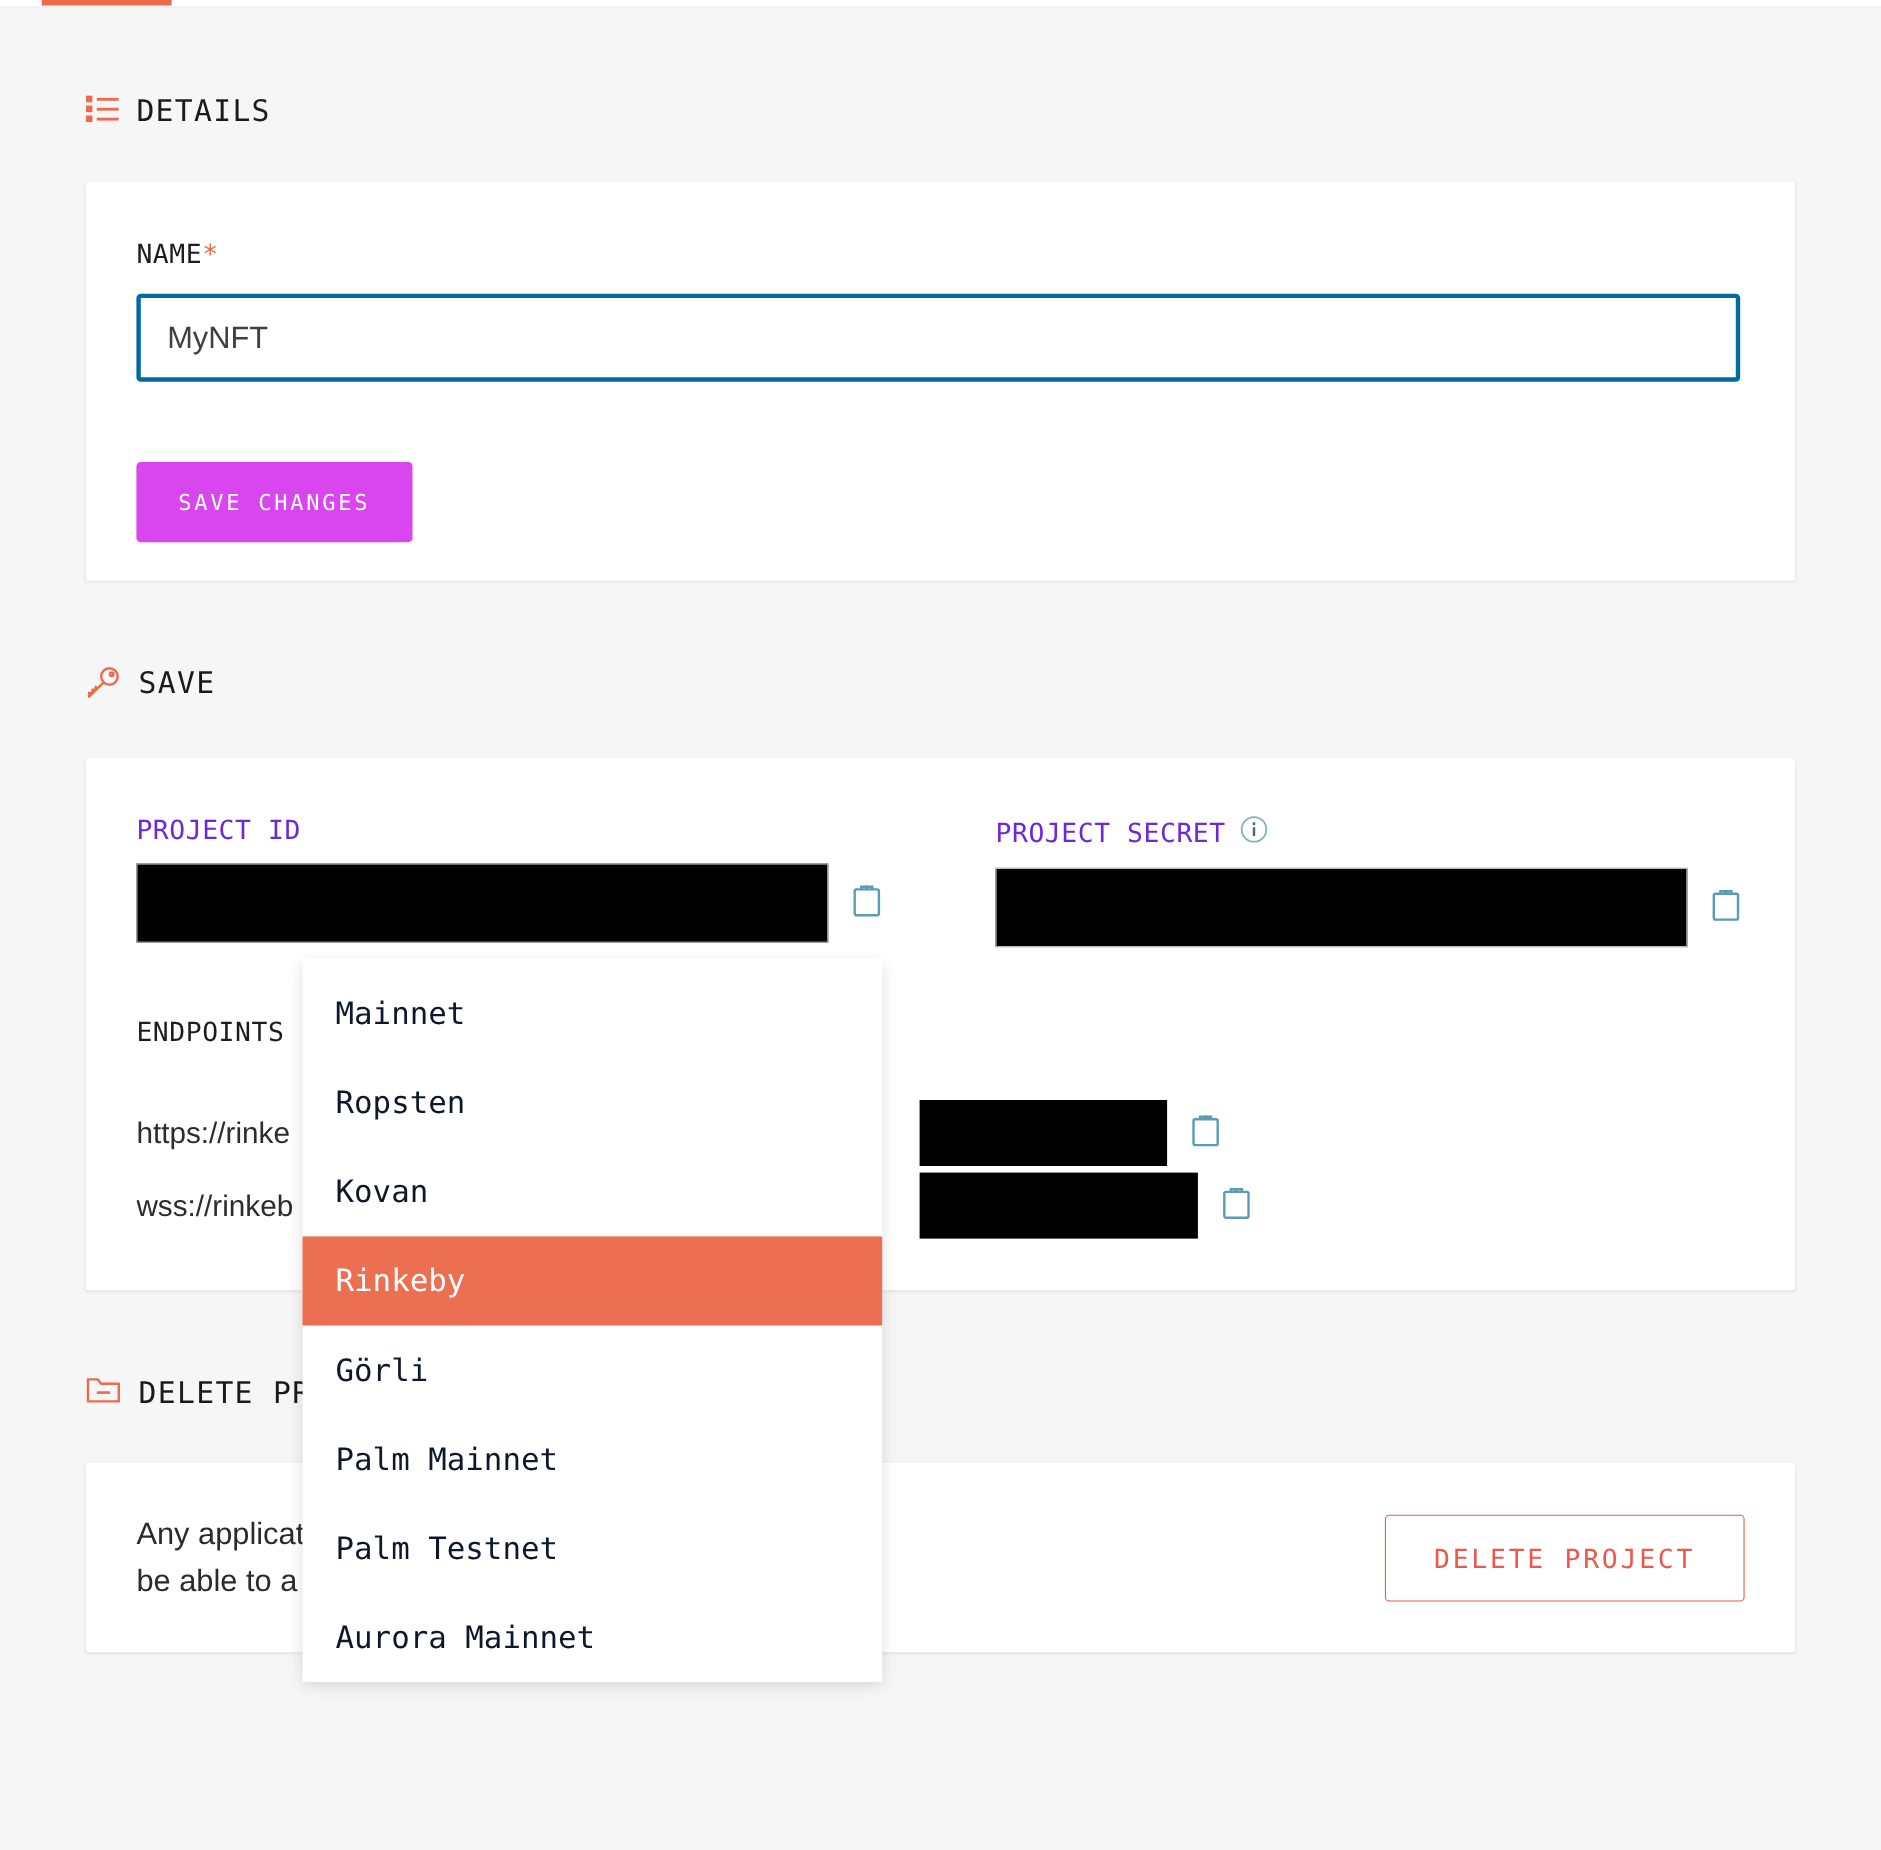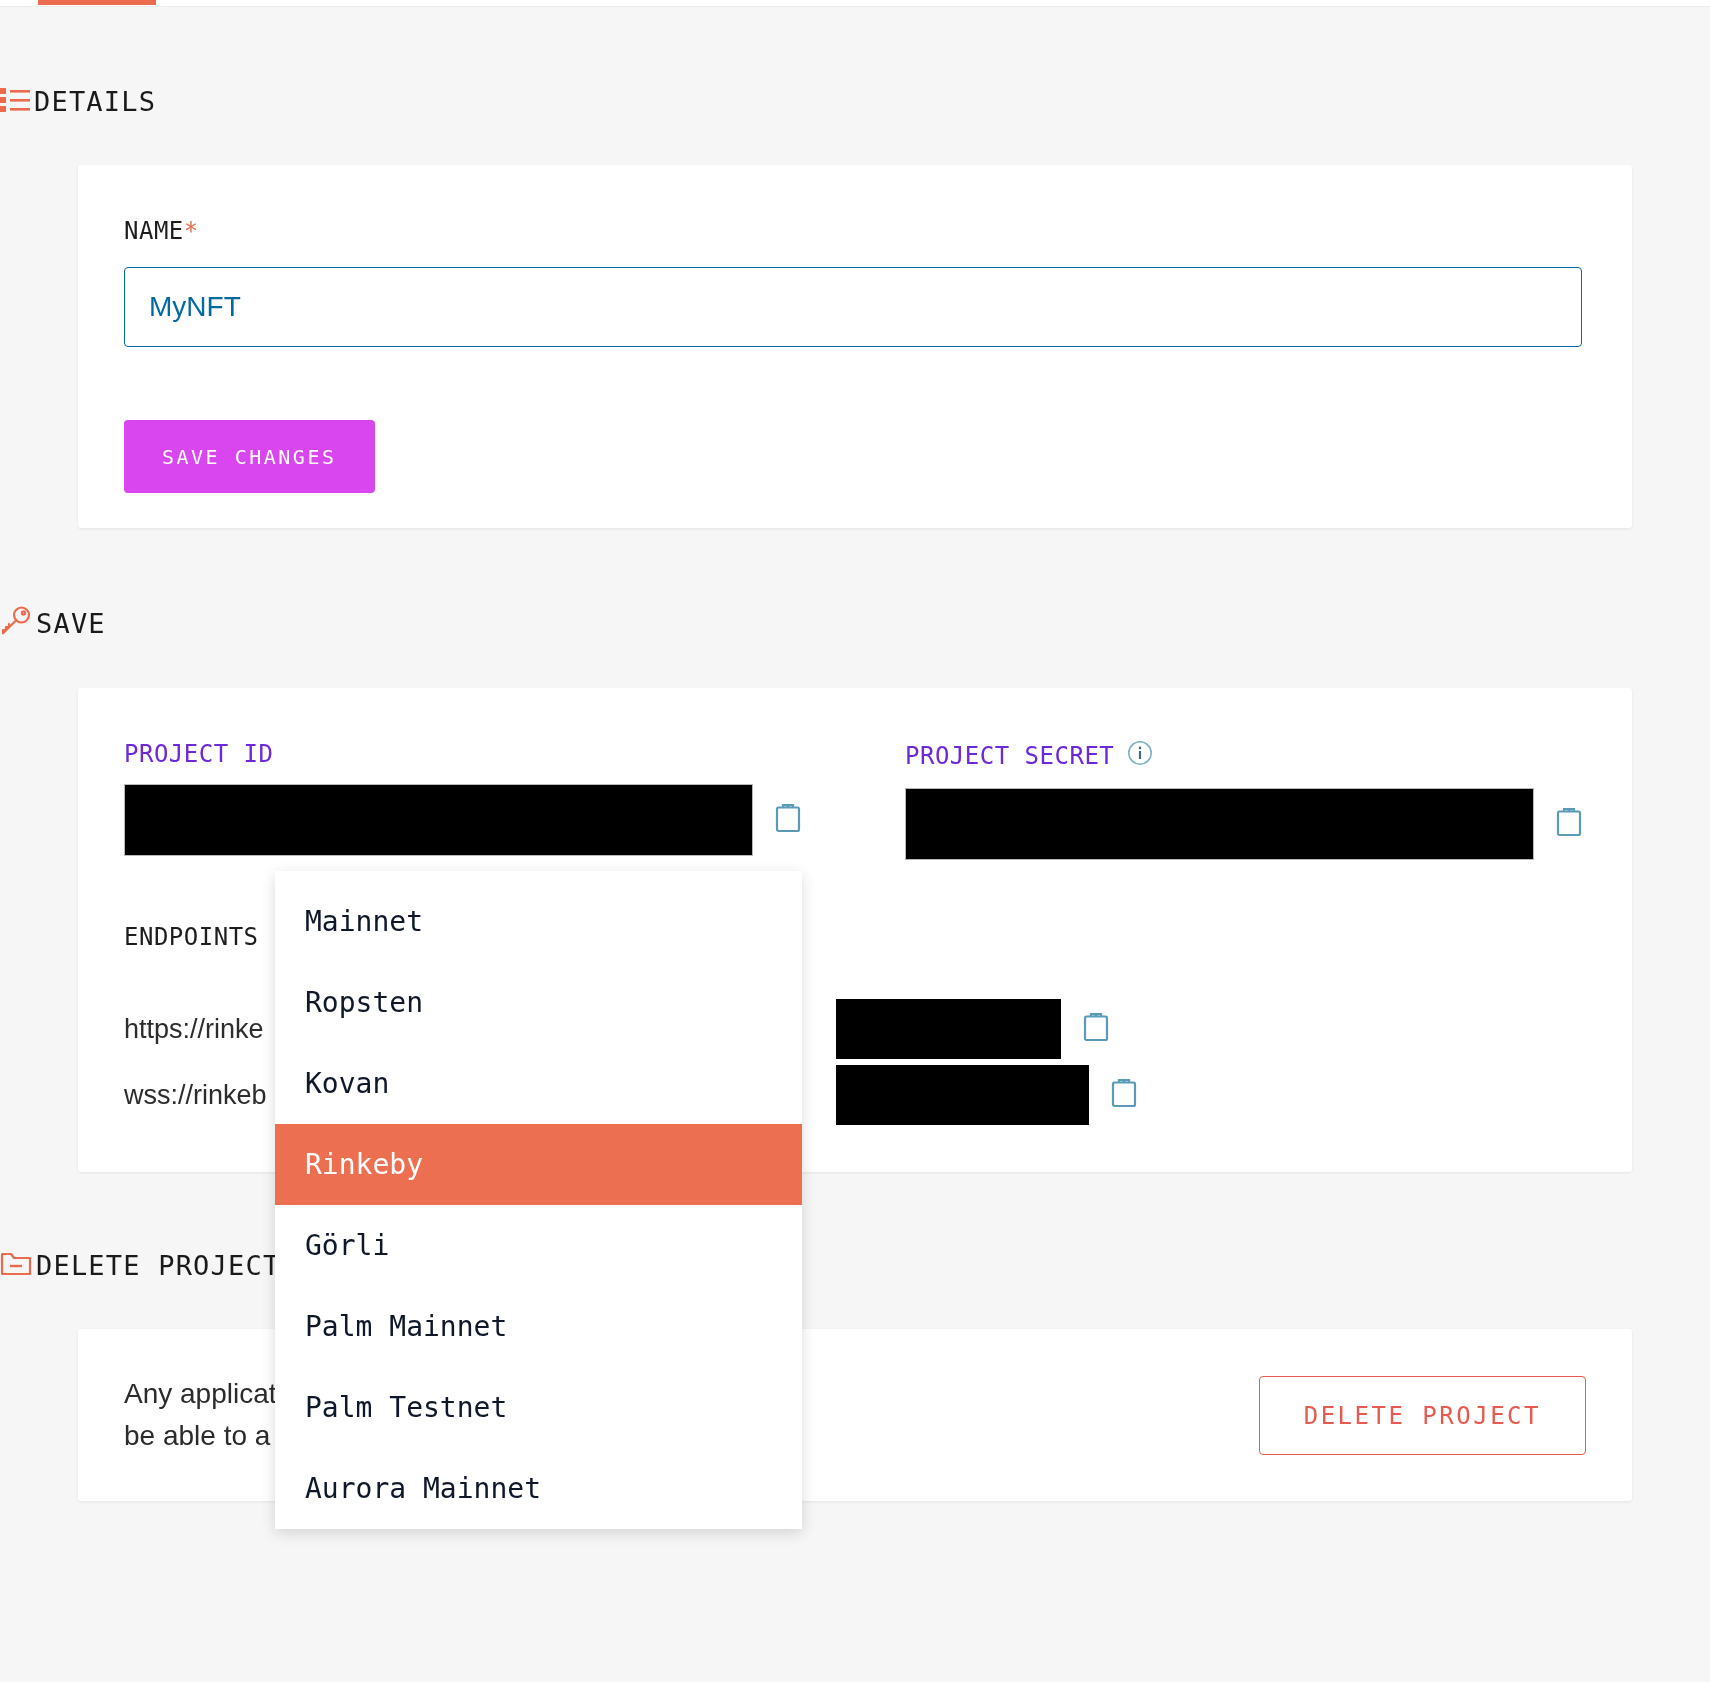--- a/index.html
+++ b/index.html
@@ -35,22 +35,23 @@
 
   .content {
     position: absolute;
     top: 8px; left: 0;
     width: 1710px;
   }
 
   
   .section-head {
     display: flex;
-    align-items: center;
-    gap: 4px;
+    align-items: flex-start;
+    gap: 16px;
+    padding-left: 78px;
   }
   .section-head .title {
     font-family: "DejaVu Sans Mono", "Liberation Mono", monospace;
     font-size: 27px;
     letter-spacing: 1.2px;
     color: #1a1a1a;
   }
   .ico { display: block; }
 
   
@@ -71,23 +72,23 @@
     margin-bottom: 22px;
   }
   .req { color: #ec6b4e; }
   .name-input {
     display: block;
     width: 100%;
     height: 80px;
     padding: 0 24px;
     font-size: 28px;
     font-family: "Liberation Sans", sans-serif;
-    color: #0369a1;
+    color: #404040;
     background: #fff;
-    border: 1px solid #0369a1;
+    border: 4px solid #0369a1;
     border-radius: 4px;
     outline: none;
   }
   .btn-primary {
     margin-top: 73px;
     display: inline-block;
     background: #d946ef;
     color: #ffffff;
     border: none;
     border-radius: 4px;

